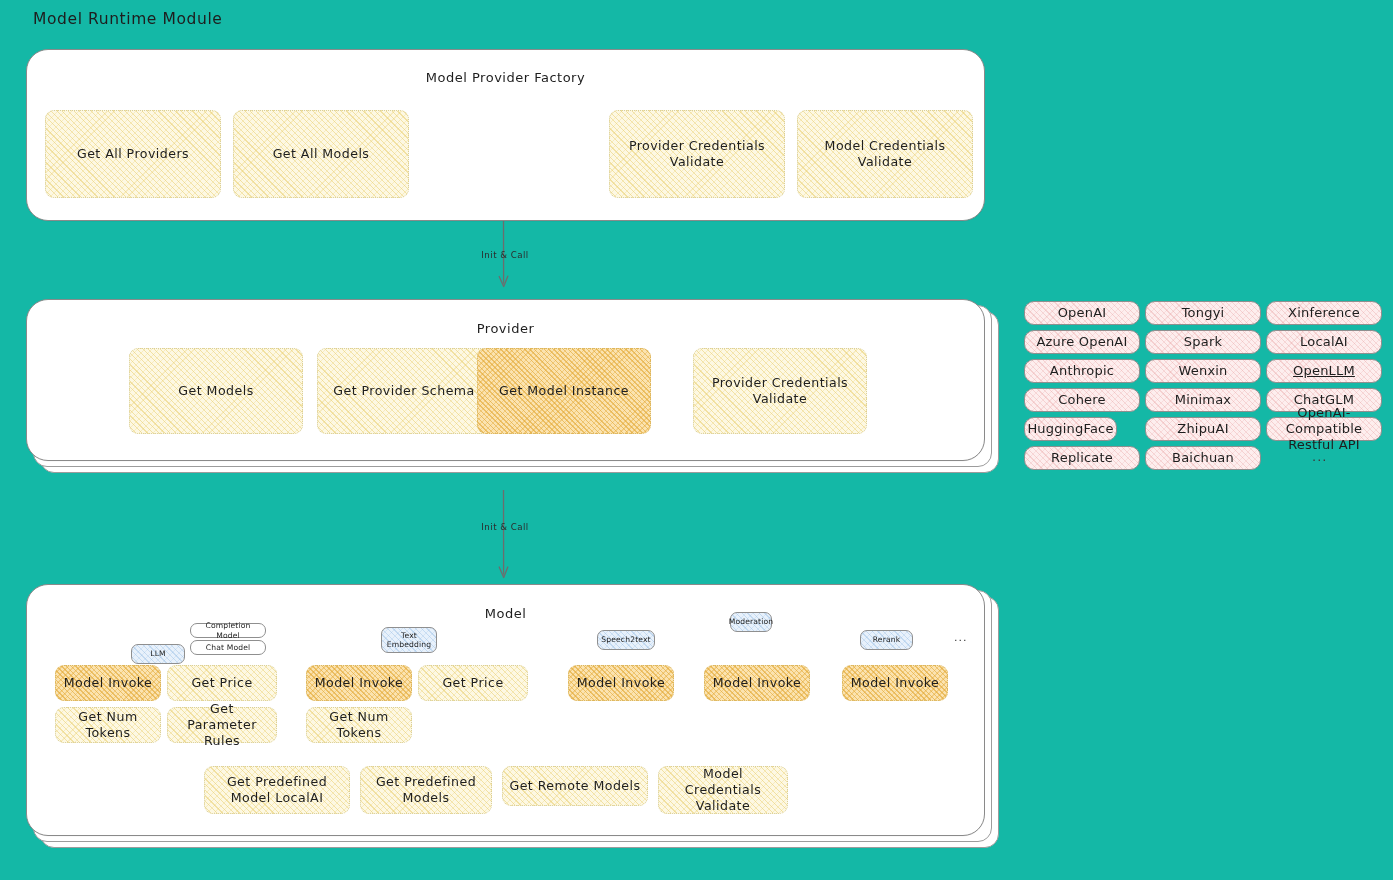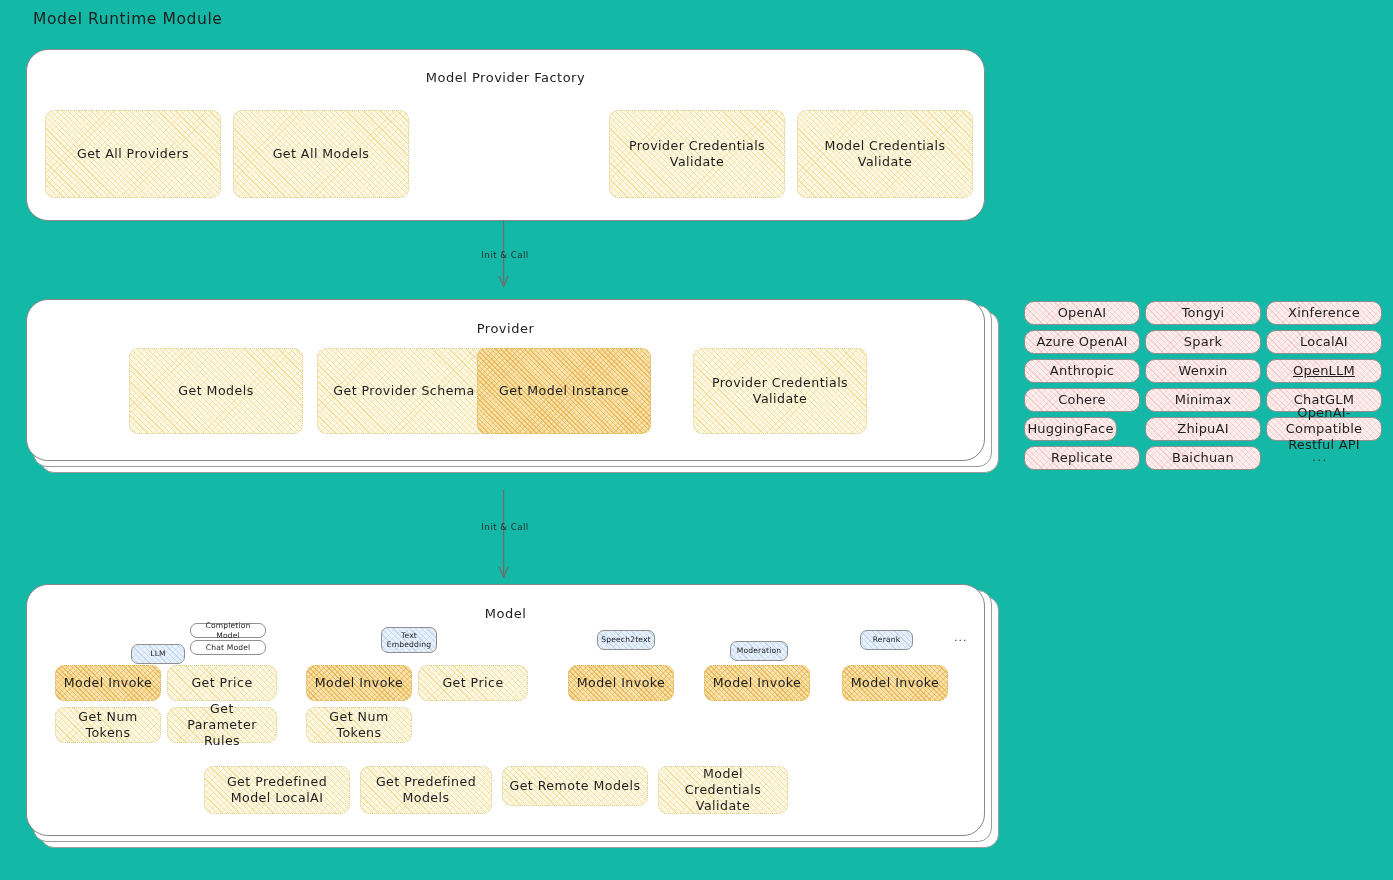--- a/index.html
+++ b/index.html
@@ -231,21 +231,21 @@
 
     <div class="node blue hand" style="left:354px; top:42px; width:56px; height:26px;">Text Embedding</div>
 
     <div class="node orange hand" style="left:279px; top:80px; width:106px; height:36px;">Model Invoke</div>
     <div class="node yellow hand" style="left:391px; top:80px; width:110px; height:36px;">Get Price</div>
     <div class="node yellow hand" style="left:279px; top:122px; width:106px; height:36px;">Get Num Tokens</div>
 
     <div class="node blue hand" style="left:570px; top:45px; width:58px; height:20px;">Speech2text</div>
     <div class="node orange hand" style="left:541px; top:80px; width:106px; height:36px;">Model Invoke</div>
 
-    <div class="node blue hand" style="left:703px; top:56px; width:58px; height:20px;">Moderation</div>
+    <div class="node blue hand" style="left:703px; top:27px; width:42px; height:20px;">Moderation</div>
     <div class="node orange hand" style="left:677px; top:80px; width:106px; height:36px;">Model Invoke</div>
 
     <div class="node blue hand" style="left:833px; top:45px; width:53px; height:20px;">Rerank</div>
     <div class="node orange hand" style="left:815px; top:80px; width:106px; height:36px;">Model Invoke</div>
 
     <div class="ellipsis hand" style="left:927px; top:46px; font-size:11px;">...</div>
 
     <div class="node yellow hand" style="left:177px; top:181px; width:146px; height:48px;">Get Predefined Model LocalAI</div>
     <div class="node yellow hand" style="left:333px; top:181px; width:132px; height:48px;">Get Predefined Models</div>
     <div class="node yellow hand" style="left:475px; top:181px; width:146px; height:40px;">Get Remote Models</div>

